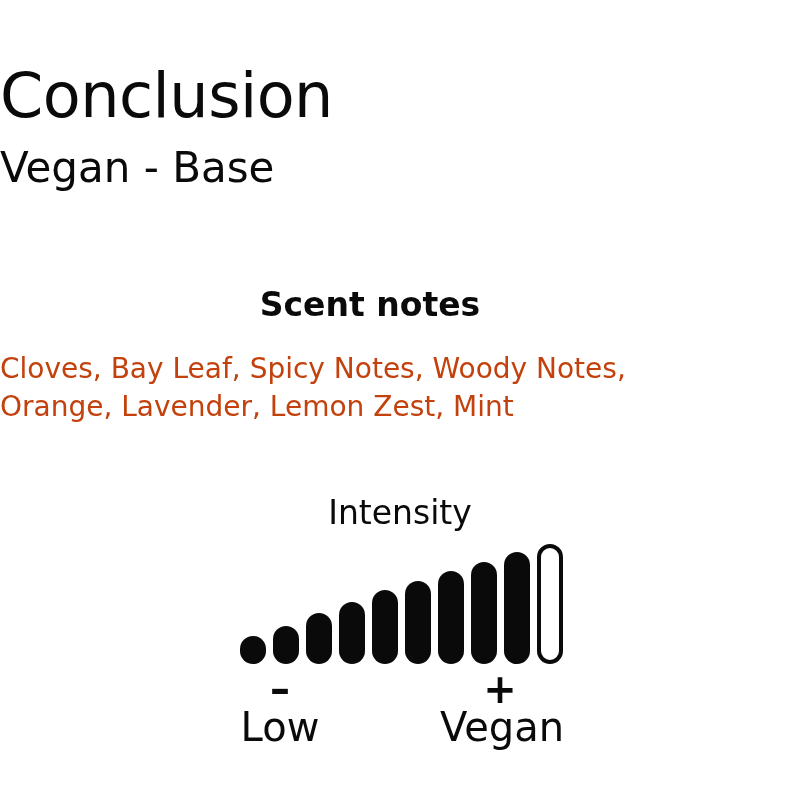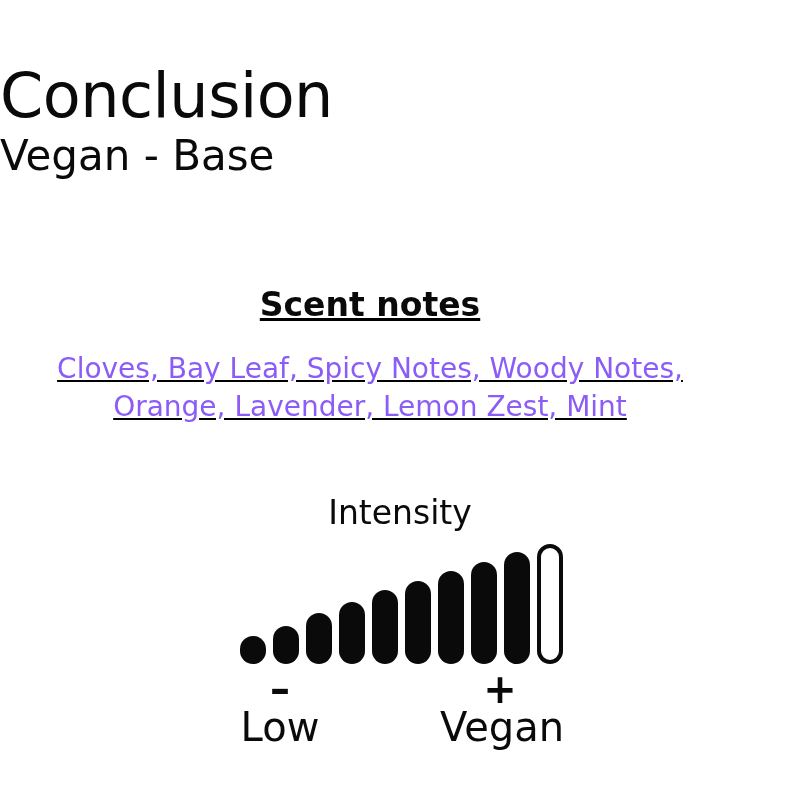--- a/index.html
+++ b/index.html
@@ -34,53 +34,52 @@
   }
   .title {
     font-size: 62px;
     line-height: 68px;
     font-weight: 400;
     letter-spacing: -0.5px;
     color: #0a0a0a;
     white-space: nowrap;
   }
   .subtitle {
-    margin-top: 2px;
+    margin-top: 14px;
     font-size: 42px;
     line-height: 48px;
     font-weight: 400;
     letter-spacing: 0px;
     color: #0a0a0a;
     white-space: nowrap;
   }
 
   
   .notes-section {
     position: absolute;
     top: 286px;
     left: 0;
     width: 740px;
     text-align: center;
-    text-decoration: underline;
   }
   .notes-heading {
     font-size: 33px;
     line-height: 38px;
     font-weight: 600;
     color: #0a0a0a;
   }
   .notes-list {
     margin: 0 auto;
     margin-top: 26px;
     width: 740px;
     font-size: 28px;
     line-height: 38px;
     font-weight: 500;
-    color: #8b5cf6;
-    text-align: center;
+    color: #c2410c;
+    text-align: left;
   }
 
   
   .intensity-section {
     position: absolute;
     top: 494px;
     left: 0;
     width: 780px;
   }
   .intensity-label {

